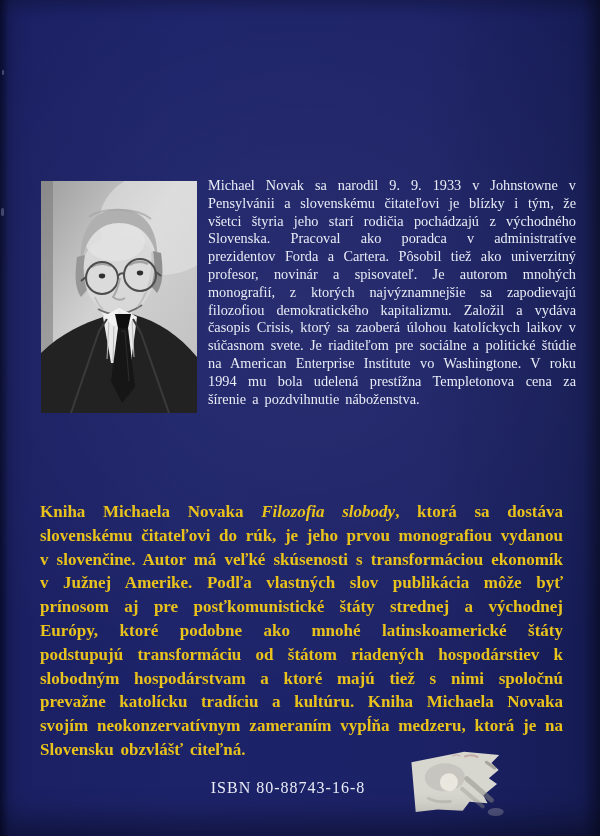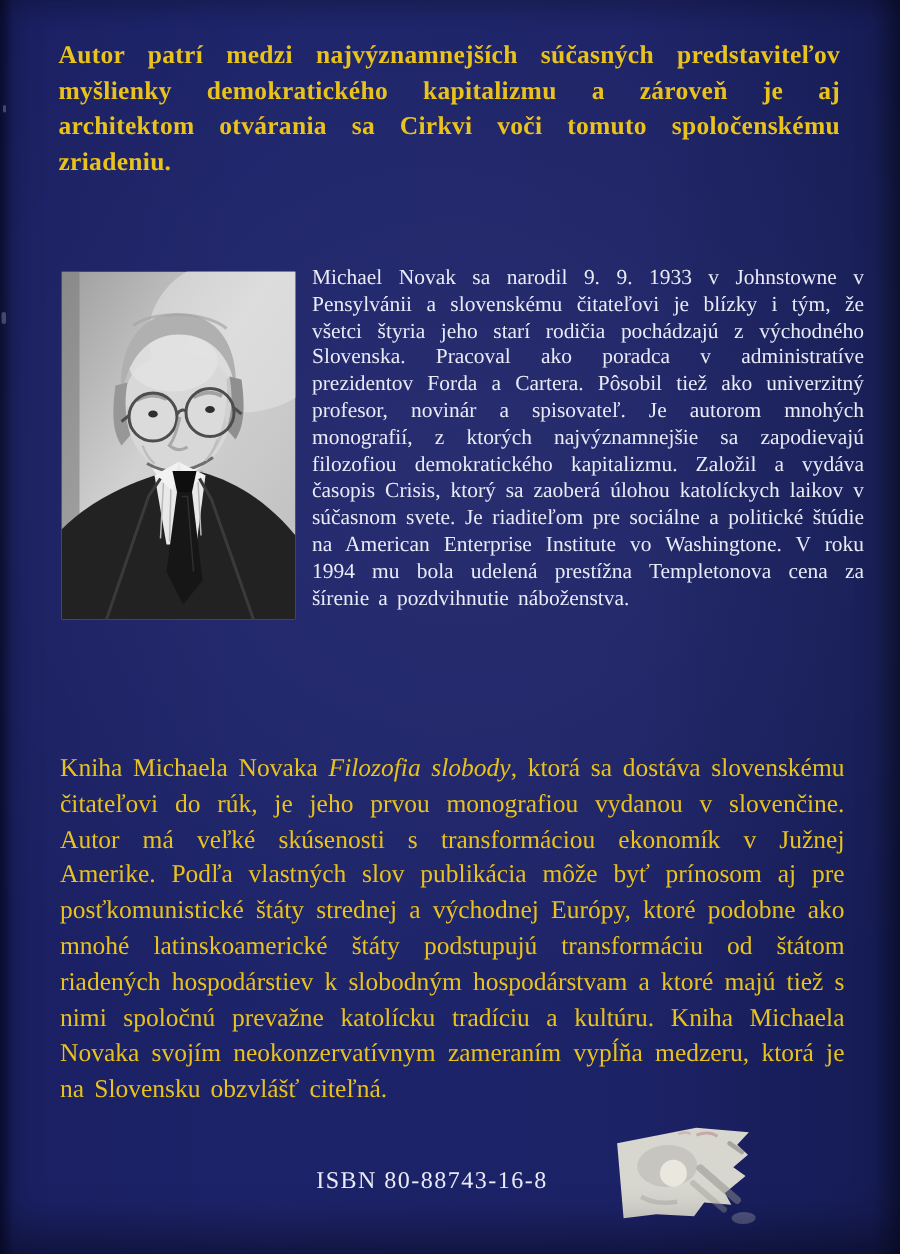--- a/index.html
+++ b/index.html
@@ -30,21 +30,21 @@
     position:absolute;left:208px;top:177px;width:368px;margin:0;
     color:var(--white);font-weight:normal;font-size:14.3px;line-height:17.8px;
     text-align:justify;word-spacing:2.5px;
   }
   .photo{
     position:absolute;left:41px;top:181px;width:156px;height:232px;
   }
   .photo svg{display:block;width:100%;height:100%;}
   .summary{
     position:absolute;left:40px;top:500px;width:523px;margin:0;
-    color:var(--yellow);font-weight:normal;font-size:17px;line-height:23.8px;
+    color:var(--yellow);font-weight:bold;font-size:17px;line-height:23.8px;
     text-align:justify;word-spacing:2.5px;
   }
   .summary em{font-style:italic;}
   .isbn{
     position:absolute;left:0;top:779px;width:576px;margin:0;text-align:center;
     color:var(--white);font-weight:normal;font-size:16px;letter-spacing:1px;
   }
   .sticker{
     position:absolute;left:407px;top:749px;width:100px;height:70px;
     transform:rotate(-1.5deg);
@@ -54,21 +54,20 @@
     position:absolute;background:#8a93c0;opacity:.55;border-radius:2px;
   }
   .speck.s1{left:1px;top:208px;width:3px;height:8px;}
   .speck.s2{left:2px;top:70px;width:2px;height:5px;}
 </style>
 </head>
 <body>
 
 <div class="cover">
 
-  <p class="quote">Autor patrí medzi najvýznamnejších súčasných predstaviteľov myšlienky demokratického kapitalizmu a zároveň je aj architektom otvárania sa Cirkvi voči tomuto spoločenskému zriadeniu.</p>
 
   <div class="photo">
     <svg viewBox="0 0 156 232" preserveAspectRatio="none">
       <defs>
         <linearGradient id="pbg" x1="0" y1="0" x2="1" y2="1">
           <stop offset="0" stop-color="#9e9e9e"></stop>
           <stop offset="0.45" stop-color="#d2d2d2"></stop>
           <stop offset="1" stop-color="#bdbdbd"></stop>
         </linearGradient>
       </defs>

